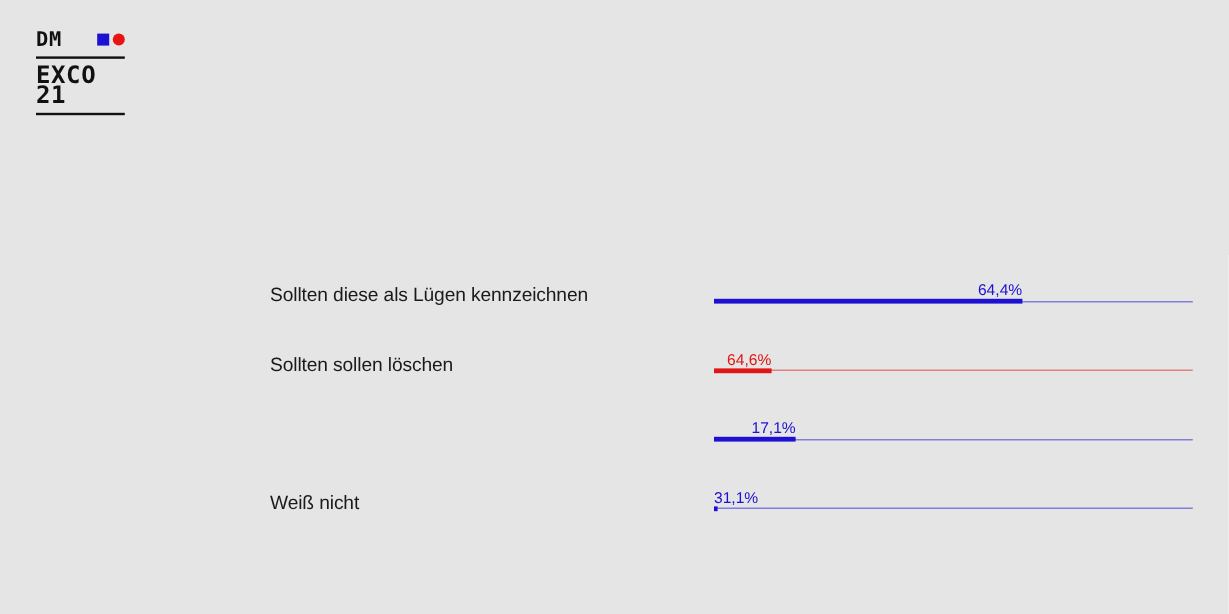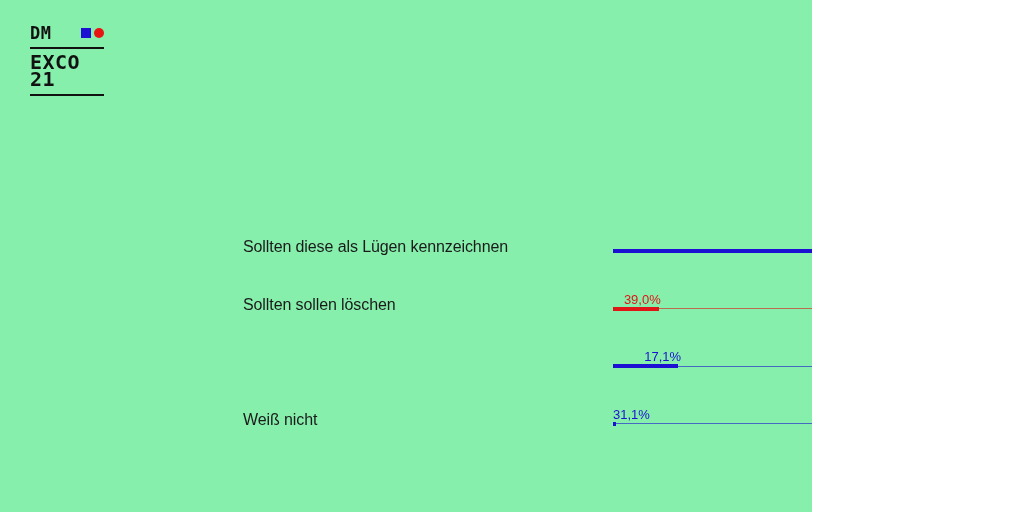--- a/index.html
+++ b/index.html
@@ -1,19 +1,19 @@
 <!DOCTYPE html>
 <html><head>
 <meta charset="utf-8">
 <style>
   html, body { margin: 0; padding: 0; background: #ffffff; }
   body { font-family: "Liberation Sans", sans-serif; }
   .canvas {
-    position: relative; width: 812px; height: 512px;
-    background: #86efac; overflow: hidden;
+    position: relative; width: 1024px; height: 512px;
+    background: #e5e5e5; overflow: hidden;
   }
 
   
   .logo {
     position: absolute; left: 30px; top: 25px; width: 74px;
     font-family: "DejaVu Sans Mono", monospace; font-weight: bold; color: #111;
   }
   .logo-row1 { display: flex; justify-content: space-between; align-items: center; height: 16px; }
   .logo-dm { font-size: 17px; line-height: 16px; letter-spacing: 0.5px; }
   .logo-marks { display: flex; align-items: center; gap: 3px; }
@@ -26,21 +26,21 @@
   
   .header { position: absolute; left: 224px; top: 29px; width: 770px; }
   .header-rule { height: 2px; background: #161616; }
   .question {
     margin-top: 8px; font-size: 16.5px; line-height: 21.5px;
     color: #1a1a1a; letter-spacing: -0.1px;
   }
 
   
   .chart { position: absolute; left: 225px; top: 200px; width: 769px; }
-  .chart-row { position: relative; height: 57.4px; margin-left: 18px; }
+  .chart-row { position: relative; height: 57.4px; }
   .cat {
     position: absolute; left: 0; bottom: 1px;
     font-size: 16px; color: #1a1a1a; white-space: nowrap; letter-spacing: -0.1px;
   }
   .bar-area { position: absolute; left: 370px; right: 0; bottom: 4px; height: 4px; }
   .track {
     position: absolute; left: 0; right: 0; top: 50%; margin-top: -0.5px;
     height: 1px; opacity: 0.6;
   }
   .fill { position: absolute; left: 0; top: 0; height: 4px; }
@@ -76,21 +76,21 @@
             <div class="track" style="background: rgb(28, 16, 210);"></div>
             <div class="fill" style="width: 64.4%; background: rgb(28, 16, 210);"></div>
             <div class="pct" style="color: rgb(28, 16, 210); left: 219.956px;">64,4%</div>
           </div>
         </div>
         <div class="chart-row">
           <div class="cat">Sollten sollen löschen</div>
           <div class="bar-area">
             <div class="track" style="background: rgb(224, 21, 21);"></div>
             <div class="fill" style="width: 12%; background: rgb(224, 21, 21);"></div>
-            <div class="pct" style="color: rgb(224, 21, 21); left: 10.88px;">39,0%</div>
+            <div class="pct" style="color: rgb(224, 21, 21); left: 10.88px;">64,6%</div>
           </div>
         </div>
         <div class="chart-row">
           <div class="bar-area">
             <div class="track" style="background: rgb(28, 16, 210);"></div>
             <div class="fill" style="width: 17.1%; background: rgb(28, 16, 210);"></div>
             <div class="pct" style="color: rgb(28, 16, 210); left: 31.229px;">17,1%</div>
           </div>
         </div>
         <div class="chart-row">

